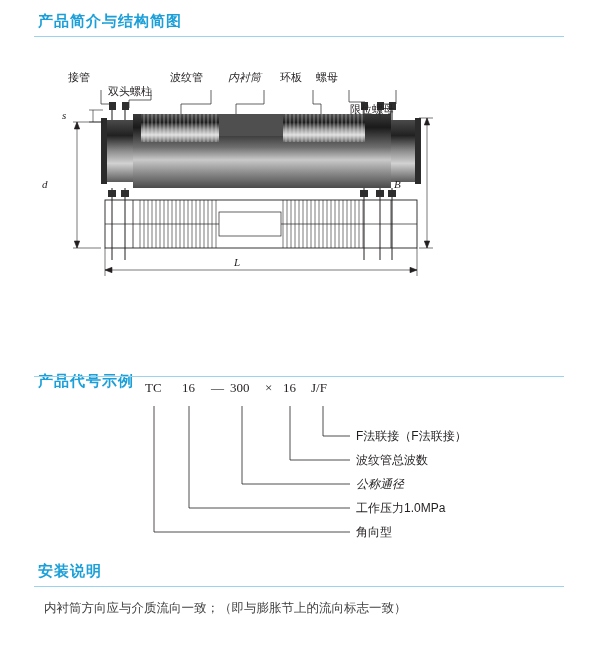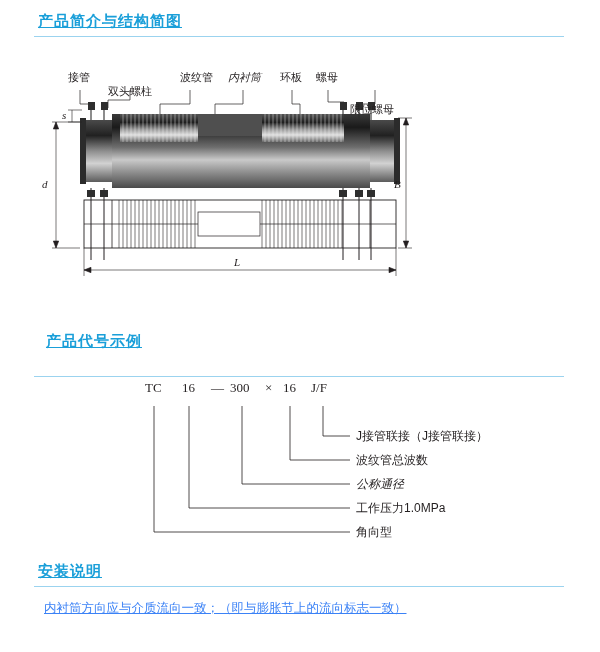--- a/index.html
+++ b/index.html
@@ -15,43 +15,43 @@
     position: relative;
     overflow: hidden;
   }
   .section-title {
     color: #1a9fd9;
     font-size: 15px;
     font-weight: bold;
     letter-spacing: 1px;
     padding-left: 38px;
     position: absolute;
-    text-decoration: underline;
   }
   .title-underline {
     position: absolute;
     left: 34px;
     height: 1px;
     background: #9bd3ef;
     width: 530px;
   }
   #title-1 { top: 12px; }
   #rule-1 { top: 36px; }
-  #title-2 { top: 332px; margin-left: 8px; }
+  #title-2 { top: 372px; }
   #rule-2 { top: 376px; }
   #title-3 { top: 562px; }
   #rule-3 { top: 586px; }
 
   
   #diagram {
     position: absolute;
     left: 0;
     top: 60px;
     width: 524px;
     height: 230px;
+    padding-left: 21px;
   }
   .lbl {
     position: absolute;
     font-size: 11px;
     color: #231f20;
     white-space: nowrap;
     font-family: "Liberation Sans", sans-serif;
   }
   .dim {
     position: absolute;
@@ -85,22 +85,21 @@
   }
 
   
   #install {
     position: absolute;
     left: 44px;
     top: 598px;
     width: 520px;
     font-size: 12.5px;
     line-height: 21px;
-    color: #3b82f6;
-    text-decoration: underline;
+    color: #404040;
   }
   #install div { white-space: nowrap; }
 </style>
 </head>
 <body>
 
 <div class="section-title" id="title-1">产品简介与结构简图</div>
 <div class="title-underline" id="rule-1"></div>
 
 <div id="diagram">
@@ -318,21 +317,21 @@
       <line x1="396" y1="188" x2="396" y2="216"></line>
       <line x1="84" y1="210" x2="396" y2="210"></line>
       <polygon points="84,210 91,207.3 91,212.7" fill="#231f20"></polygon>
       <polygon points="396,210 389,207.3 389,212.7" fill="#231f20"></polygon>
     </g>
   </svg>
 
   
   <div class="lbl" style="left:68px;  top:10px;">接管</div>
   <div class="lbl" style="left:108px; top:24px;">双头螺柱</div>
-  <div class="lbl" style="left:180px; top:10px;">波纹管</div>
+  <div class="lbl" style="left:170px; top:10px;">波纹管</div>
   <div class="lbl" style="left:228px; top:10px;font-style:italic;">内衬筒</div>
   <div class="lbl" style="left:280px; top:10px;">环板</div>
   <div class="lbl" style="left:316px; top:10px;text-align:center;">螺母</div>
   <div class="lbl" style="left:350px; top:10px;margin-top:32px;">限位螺母</div>
 
   
   <div class="dim" style="left:62px;  top:49px;">s</div>
   <div class="dim" style="left:42px;  top:118px;">d</div>
   <div class="dim" style="left:394px; top:118px;">B</div>
   <div class="dim" style="left:234px; top:196px;">L</div>
@@ -358,21 +357,21 @@
   </svg>
 
   <div class="code-token" style="left:133px; top:0px;">TC</div>
   <div class="code-token" style="left:170px; top:0px;">16</div>
   <div class="code-token" style="left:199px; top:0px;">—</div>
   <div class="code-token" style="left:218px; top:0px;">300</div>
   <div class="code-token" style="left:253px; top:0px;">×</div>
   <div class="code-token" style="left:271px; top:0px;">16</div>
   <div class="code-token" style="left:299px; top:0px;">J/F</div>
 
-  <div class="code-desc" style="left:344px; top:48px;">J接管联接（J接管联接）</div>
+  <div class="code-desc" style="left:344px; top:48px;">F法联接（F法联接）</div>
   <div class="code-desc" style="left:344px; top:72px;">波纹管总波数</div>
   <div class="code-desc" style="left:344px; top:96px;font-style:italic;">公称通径</div>
   <div class="code-desc" style="left:344px; top:120px;">工作压力1.0MPa</div>
   <div class="code-desc" style="left:344px; top:144px;">角向型</div>
 </div>
 
 <div class="section-title" id="title-3">安装说明</div>
 <div class="title-underline" id="rule-3"></div>
 
 <div id="install">

